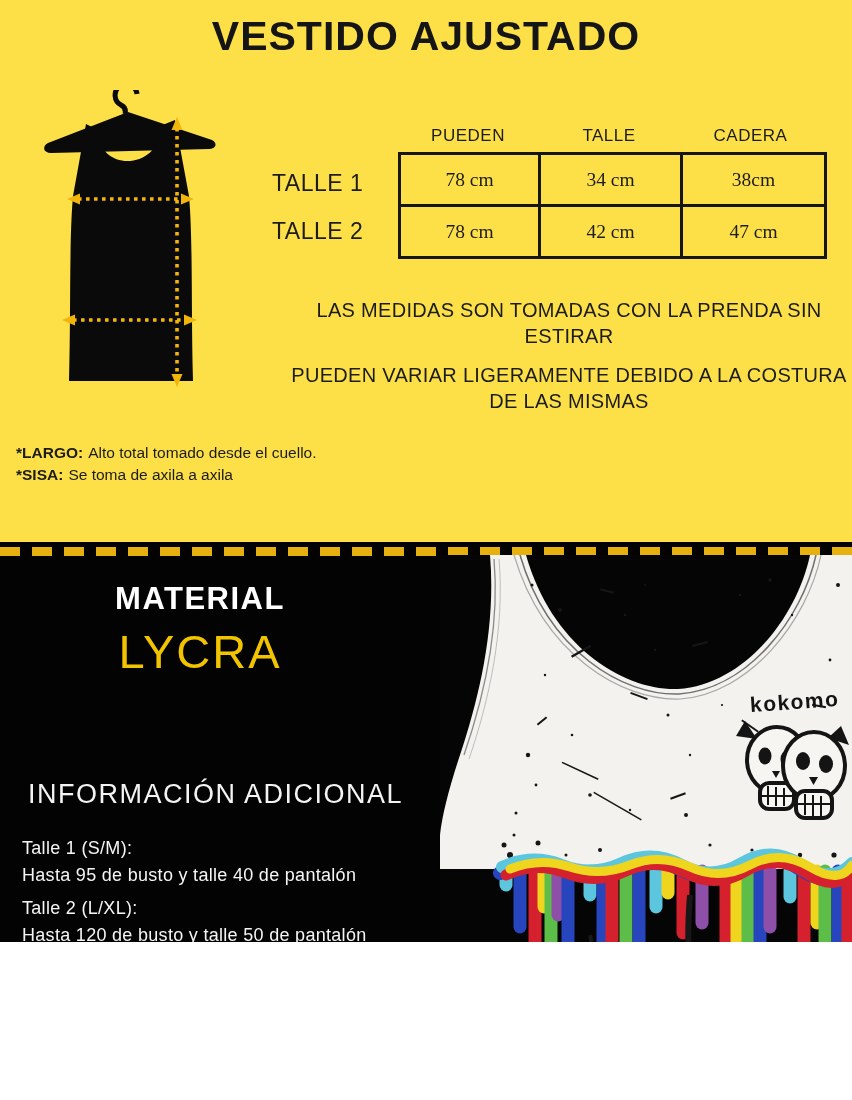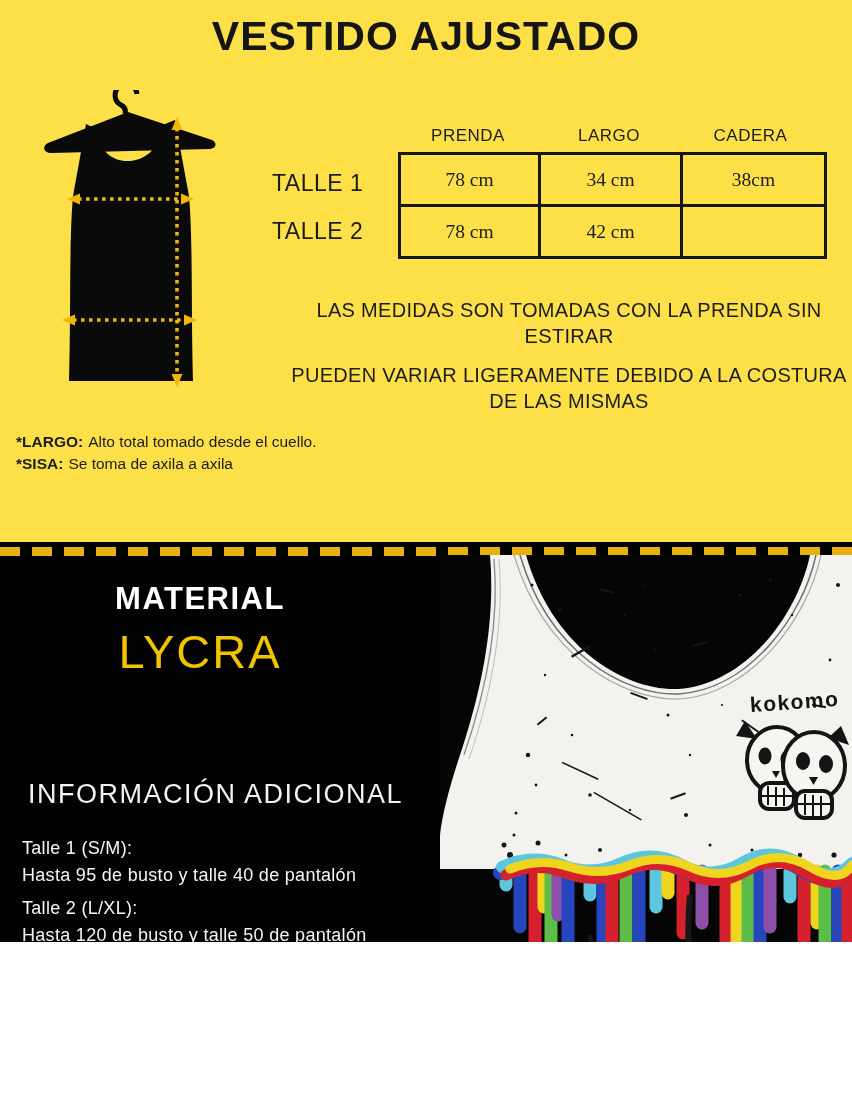--- a/index.html
+++ b/index.html
@@ -24,21 +24,21 @@
         border:3px solid #161616;}
   .size-table .cell{height:49px;display:flex;align-items:center;justify-content:center;
         font-size:19.5px;color:#1c1c1c;border-right:3px solid #161616;border-bottom:3px solid #161616;font-family:Liberation Serif, serif;}
   .size-table .cell.last-col{border-right:none;}
   .size-table .cell.last-row{border-bottom:none;}
 
   .notes{position:absolute;left:278px;top:297px;width:582px;text-align:center;
          font-size:20px;letter-spacing:.3px;color:#1c1c1c;line-height:1.3;}
   .notes .note{margin-bottom:13px;}
 
-  .footnotes{position:absolute;left:16px;top:431px;font-size:15.5px;color:#1b1b1b;line-height:22px;}
+  .footnotes{position:absolute;left:16px;top:442px;font-size:15.5px;color:#1b1b1b;line-height:22px;}
   .footnotes b{font-weight:700;margin-right:5px;}
 
   
   .black-section{position:absolute;left:0;top:542px;width:852px;height:556px;background:#030303;}
   .dash{position:absolute;left:0;right:0;height:9px;
         background:repeating-linear-gradient(90deg,#e6b10e 0 20px,#030303 20px 32px);}
   .dash-top{top:5px;} .dash-bottom{bottom:4px;}
 
   .material-heading{position:absolute;top:39px;left:0;width:400px;text-align:center;
         color:#ffffff;font-size:31px;font-weight:700;letter-spacing:1.5px;}
@@ -84,30 +84,31 @@
       <path d="M22,230 L35,224.5 L35,235.5 Z"></path>
       <path d="M157,230 L144,224.5 L144,235.5 Z"></path>
     </g>
   </svg>
 
   <div class="talle-label talle-1">TALLE 1</div>
   <div class="talle-label talle-2">TALLE 2</div>
 
   <div class="size-table">
     <div class="headers">
-      <div>PRENDA</div>
-      <div>LARGO</div>
+      <div>PUEDEN</div>
+      <div>TALLE</div>
       <div>CADERA</div>
     </div>
     <div class="body">
       <div class="cell">78 cm</div>
       <div class="cell">34 cm</div>
       <div class="cell last-col">38cm</div>
       <div class="cell last-row">78 cm</div>
       <div class="cell last-row">42 cm</div>
+      <div class="cell last-col last-row">47 cm</div>
     </div>
   </div>
 
   <div class="notes">
     <div class="note">LAS MEDIDAS SON TOMADAS CON LA PRENDA SIN ESTIRAR</div>
     <div class="note">PUEDEN VARIAR LIGERAMENTE DEBIDO A LA COSTURA DE LAS MISMAS</div>
   </div>
 
   <div class="footnotes">
     <div>

